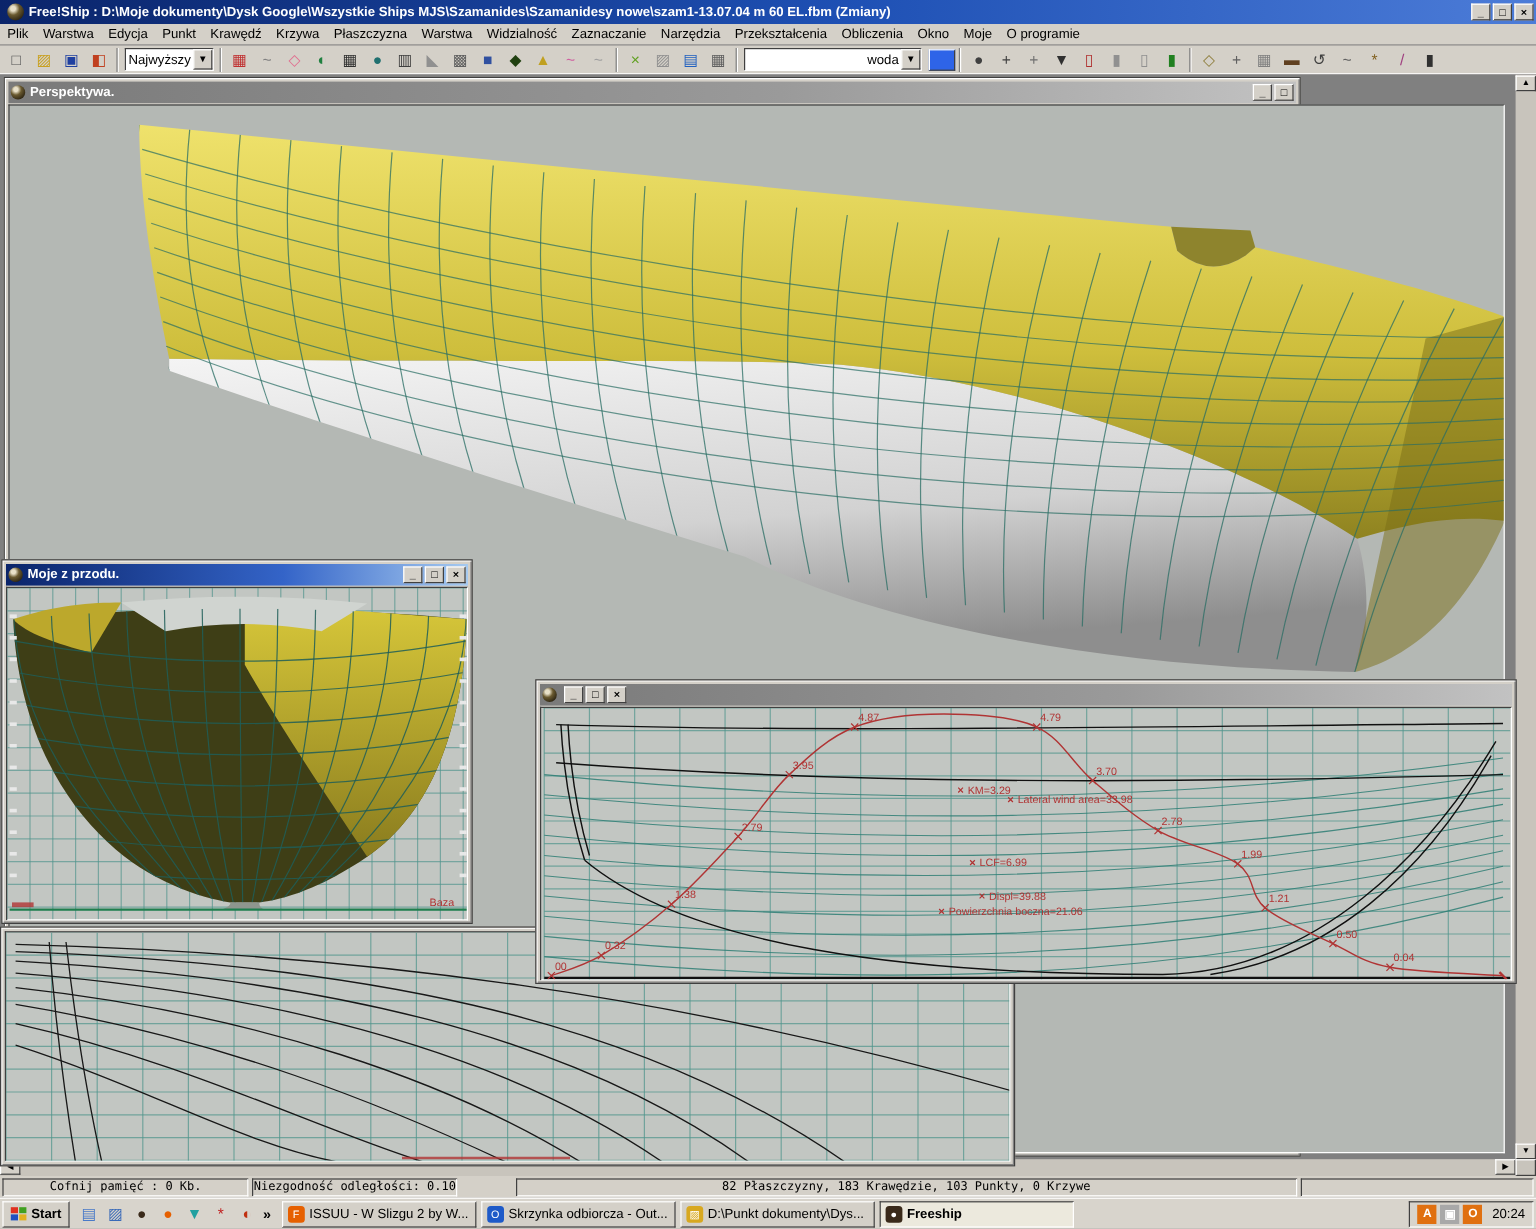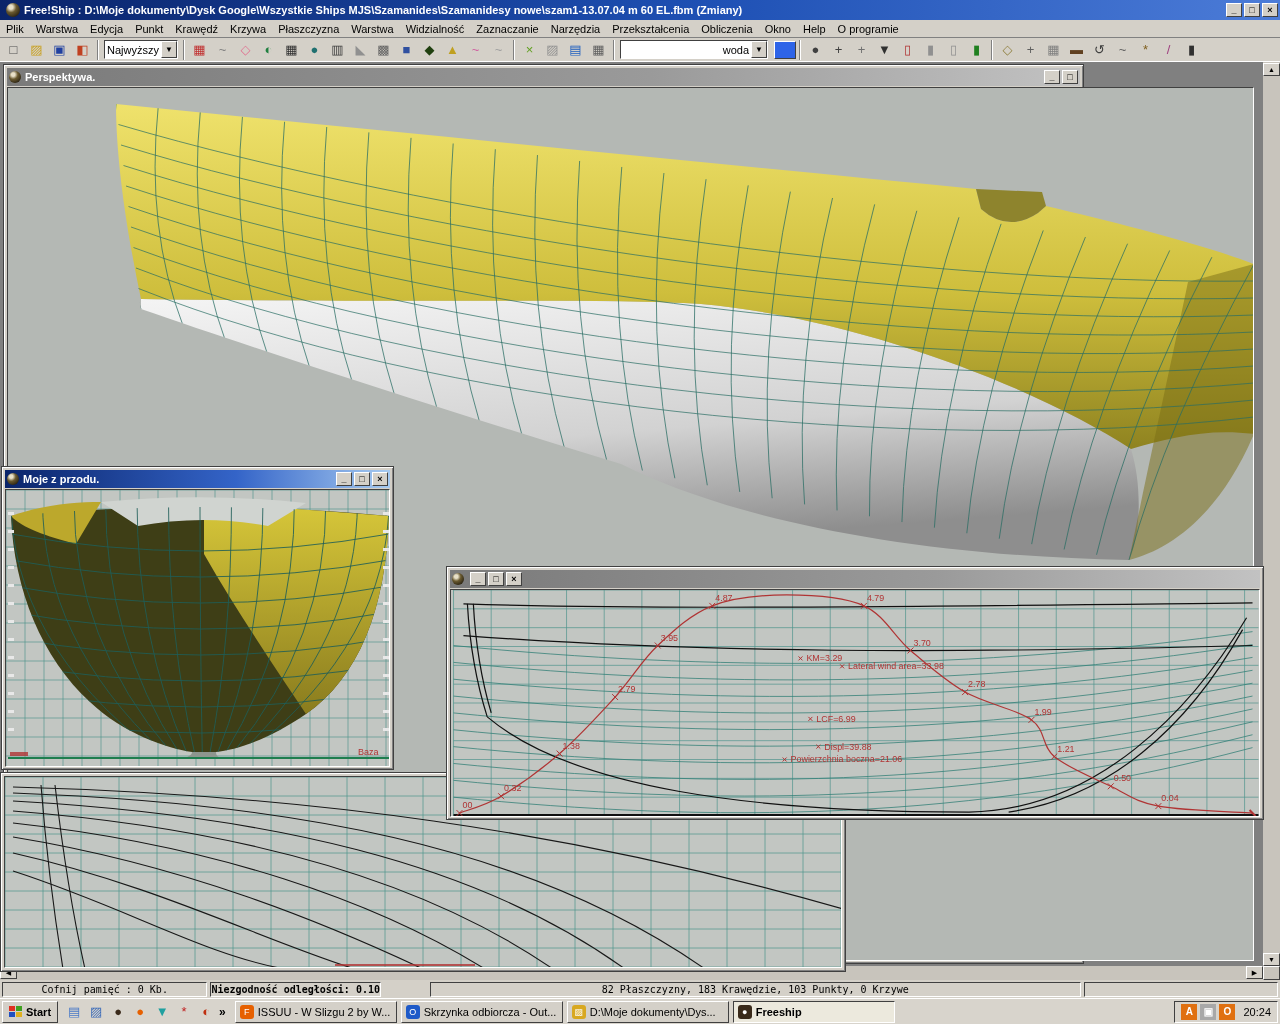--- a/index.html
+++ b/index.html
@@ -104,21 +104,21 @@
     <span class="menu-item">Krawędź</span>
     <span class="menu-item">Krzywa</span>
     <span class="menu-item">Płaszczyzna</span>
     <span class="menu-item">Warstwa</span>
     <span class="menu-item">Widzialność</span>
     <span class="menu-item">Zaznaczanie</span>
     <span class="menu-item">Narzędzia</span>
     <span class="menu-item">Przekształcenia</span>
     <span class="menu-item">Obliczenia</span>
     <span class="menu-item">Okno</span>
-    <span class="menu-item">Help</span>
+    <span class="menu-item">Moje</span>
     <span class="menu-item">O programie</span>
   </div>
 
 <div id="toolbar">
   <div class="tb-group">
       <div class="tb-icon" style="color: rgb(80, 80, 80);">□</div>
       <div class="tb-icon" style="color: rgb(200, 160, 32);">▨</div>
       <div class="tb-icon" style="color: rgb(32, 64, 160);">▣</div>
       <div class="tb-icon" style="color: rgb(192, 64, 32);">◧</div>
     </div>
@@ -551,21 +551,21 @@
   </div>
   <div class="scroll" style="left:0; top:904px; width:1263px; height:14px">
     <div class="arrow raised" style="left:0; top:0">◀</div>
     <div class="arrow raised" style="right:0; top:0">▶</div>
   </div>
   <div class="scroll raised" style="right:0; top:904px; width:17px; height:14px"></div>
 </div>
 
 <div id="statusbar">
     <div class="sb-panel sunken" style="width: 222px;">Cofnij pamięć : 0 Kb.</div>
-    <div class="sb-panel sunken" style="width: 184px; font-weight: bold;">Niezgodność odległości: 0.10</div>
+    <div class="sb-panel sunken" style="width: 184px;">Niezgodność odległości: 0.10</div>
     <div class="sb-panel sunken" style="width: 704px; margin-left: 46px;">82 Płaszczyzny, 183 Krawędzie, 103 Punkty, 0 Krzywe</div>
     <div class="sb-panel sunken" style="width: 210px;"></div>
   </div>
 
 <div id="taskbar">
   <div id="start-btn" class="raised">
     <span class="flag">
       <i style="background:#E03020"></i>
         <i style="background:#40A020"></i>
         <i style="background:#2050C0"></i>
@@ -587,21 +587,21 @@
       <div class="task-btn raised">
         <span class="task-ico" style="background: rgb(230, 96, 0);">F</span>
         <span>ISSUU - W Slizgu 2 by W...</span>
       </div>
       <div class="task-btn raised">
         <span class="task-ico" style="background: rgb(30, 90, 200);">O</span>
         <span>Skrzynka odbiorcza - Out...</span>
       </div>
       <div class="task-btn raised">
         <span class="task-ico" style="background: rgb(216, 168, 32);">▨</span>
-        <span>D:\Moje dokumenty\Dys...</span>
+        <span>D:\Punkt dokumenty\Dys...</span>
       </div>
       <div class="task-btn active">
         <span class="task-ico" style="background: rgb(58, 42, 26);">●</span>
         <span>Freeship</span>
       </div>
     </div>
   <div id="tray" class="sunken">
     <span id="tray-icons" style="display:flex; gap:3px">
         <span class="tray-ico" style="background: rgb(224, 112, 16);">A</span>
         <span class="tray-ico" style="background: rgb(168, 168, 168);">▣</span>

